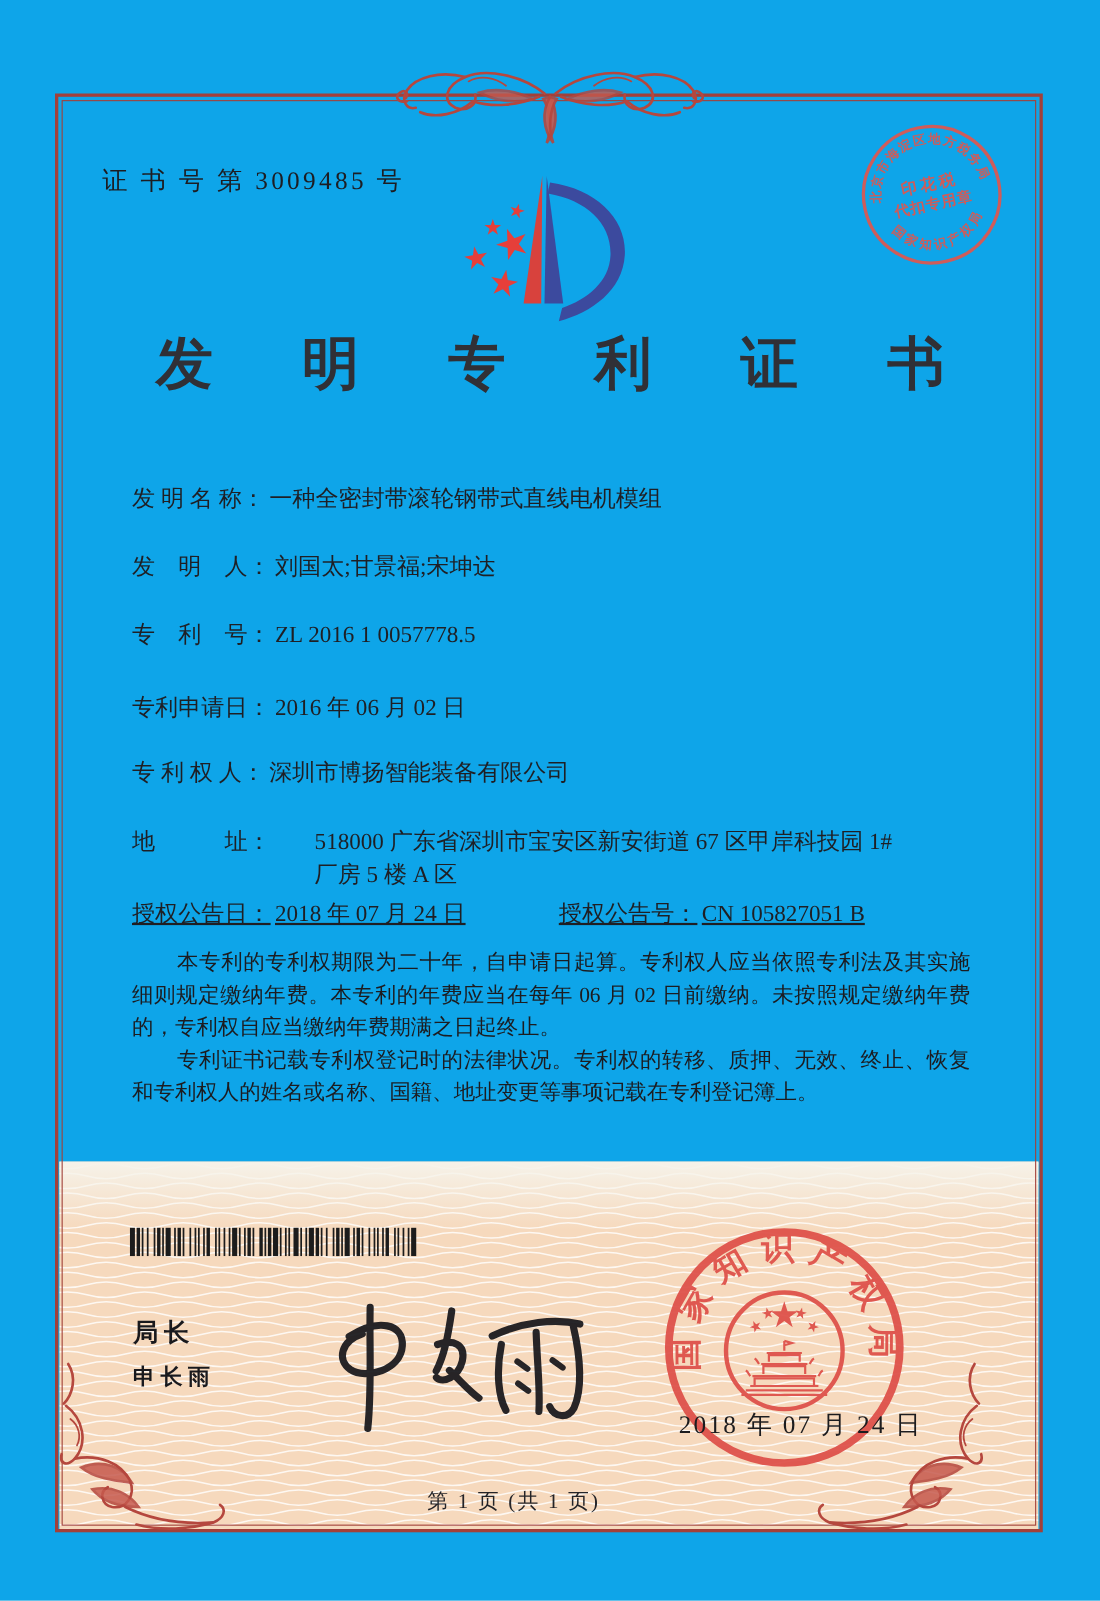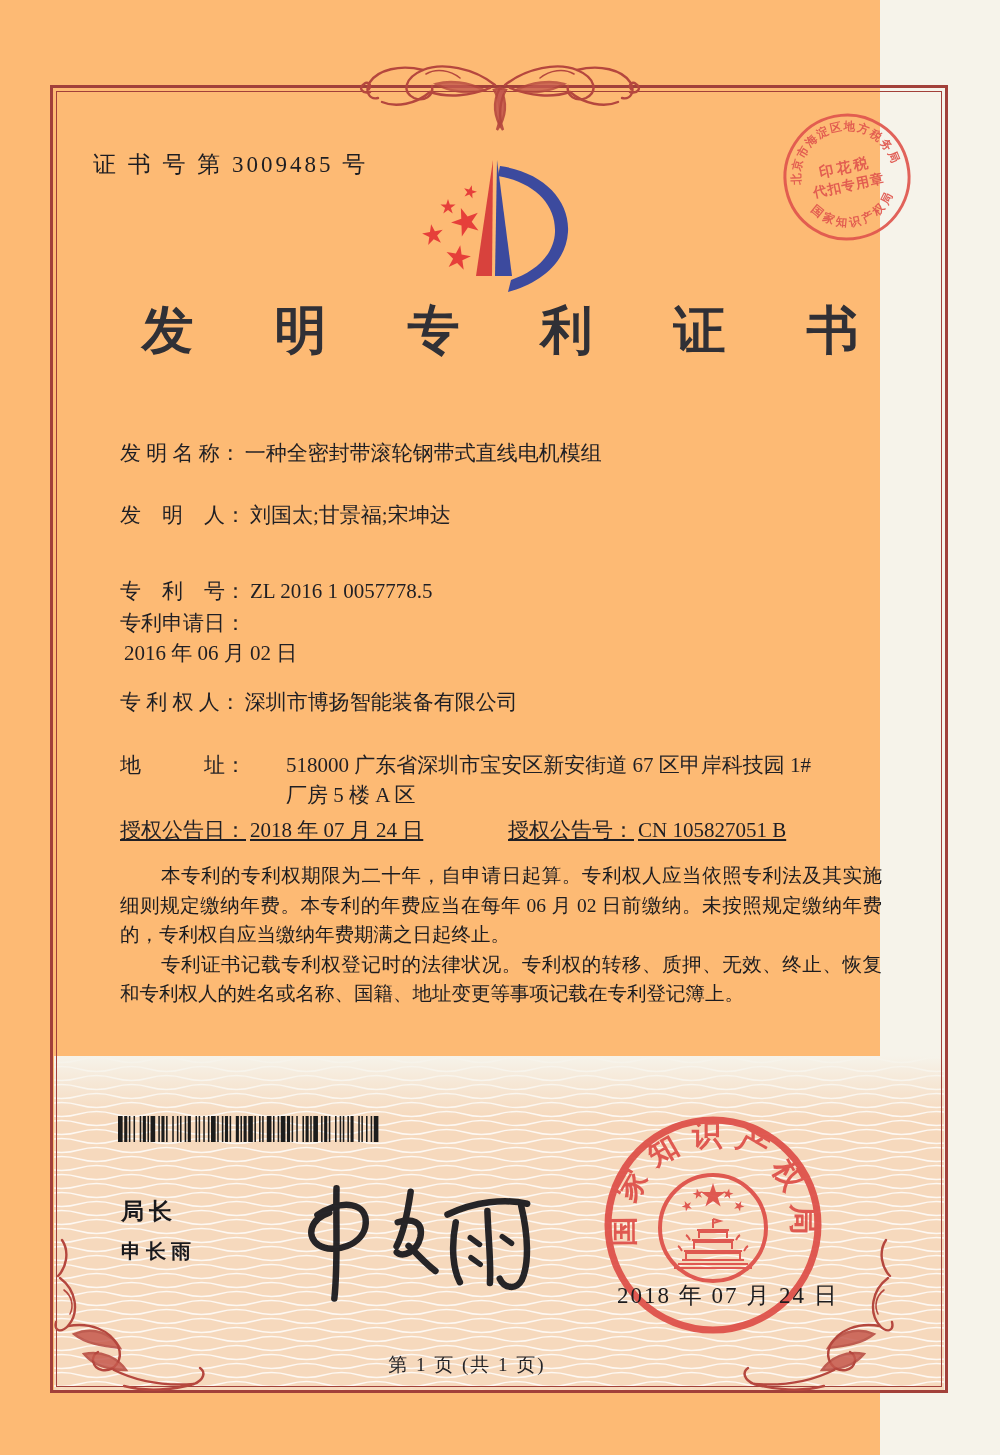--- a/index.html
+++ b/index.html
@@ -1,18 +1,18 @@
 <!DOCTYPE html>
 <html><head>
 <meta charset="utf-8">
 <style>
   html,body{margin:0;padding:0;}
   body{width:1000px;height:1455px;overflow:hidden;background:#f6f3ea;
        font-family:"Liberation Serif",serif;color:#222;}
-  #page{position:relative;width:880px;height:1455px;background:#fdba74;}
+  #page{position:relative;width:1000px;height:1455px;background:#0ea5e9;}
 
   
   .frame-outer{position:absolute;left:50px;top:85px;width:898px;height:1308px;
                border:3px solid #a2403a;box-sizing:border-box;}
   .frame-inner{position:absolute;left:3px;top:3px;right:3px;bottom:3px;
                border:1px solid #a2403a;}
 
   
   .panel-waves{position:absolute;left:54px;top:1056px;width:890px;height:334px;
                background:#f6d9bd;overflow:hidden;}
@@ -23,22 +23,22 @@
   .cert-number{position:absolute;left:93px;top:149px;font-size:23px;letter-spacing:3px;color:#1d1d22;}
   .logo{position:absolute;left:408px;top:152px;}
   .title{position:absolute;left:0;top:296px;width:1000px;text-align:center;
          font-size:52px;font-weight:bold;color:#303036;
          letter-spacing:34px;text-indent:34px;}
 
   
   .field-row{position:absolute;left:120px;font-size:21px;color:#1f1f24;display:flex;line-height:30px;}
   .field-label{white-space:nowrap;}
   .field-value{margin-left:4px;white-space:pre-line;max-width:648px;}
-  .row-0{top:438px;} .row-1{top:500px;} .row-2{top:576px;justify-content:space-between;}
-  .row-3{top:608px;flex-direction:column;} .row-4{top:687px;} .row-5{top:750px;gap:36px;}
+  .row-0{top:438px;} .row-1{top:500px;} .row-2{top:562px;justify-content:space-between;}
+  .row-3{top:628px;} .row-4{top:687px;} .row-5{top:750px;gap:36px;}
   .grant-row{top:815px;width:810px;position:absolute;left:120px;font-size:21px;line-height:30px;color:#1f1f24;}
   .grant-pair{display:inline-flex;text-decoration:underline;}
   .grant-pair.second{position:absolute;left:388px;top:0;}
 
   
   .paragraphs{position:absolute;left:120px;top:861px;width:762px;}
   .paragraphs p{margin:0;font-size:19.5px;line-height:29.5px;text-indent:2.1em;
                 text-align:justify;color:#1c1c20;}
 
   

